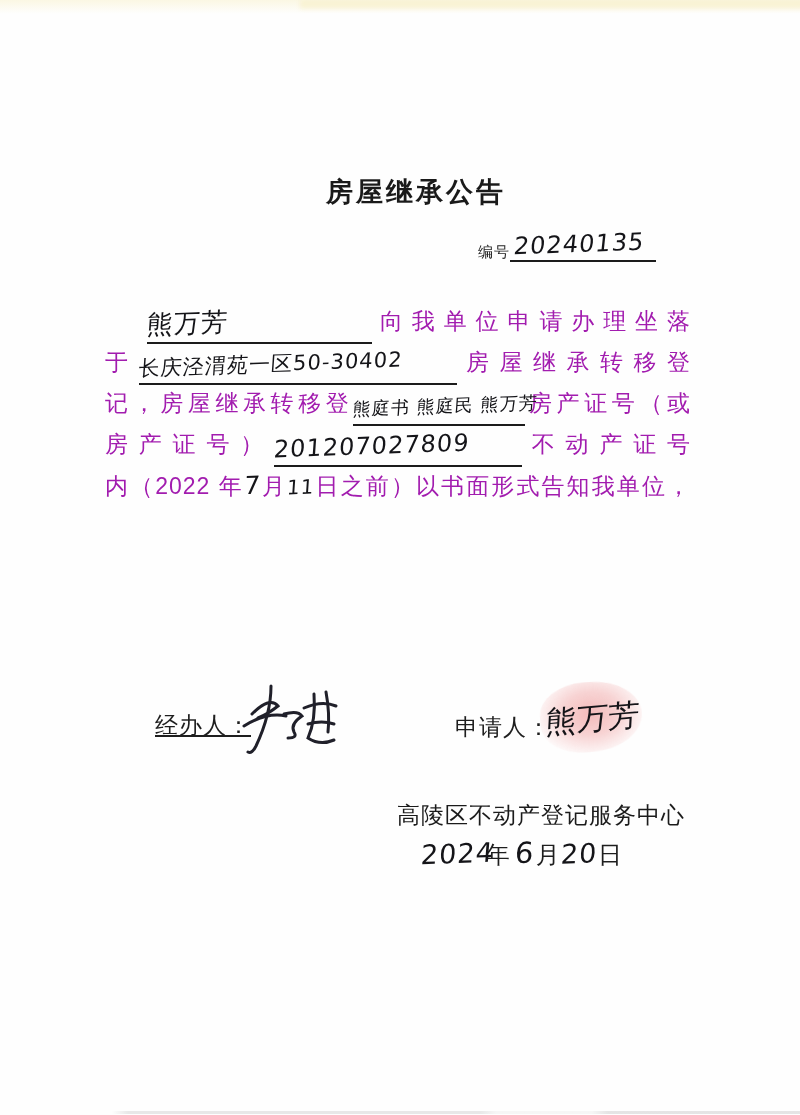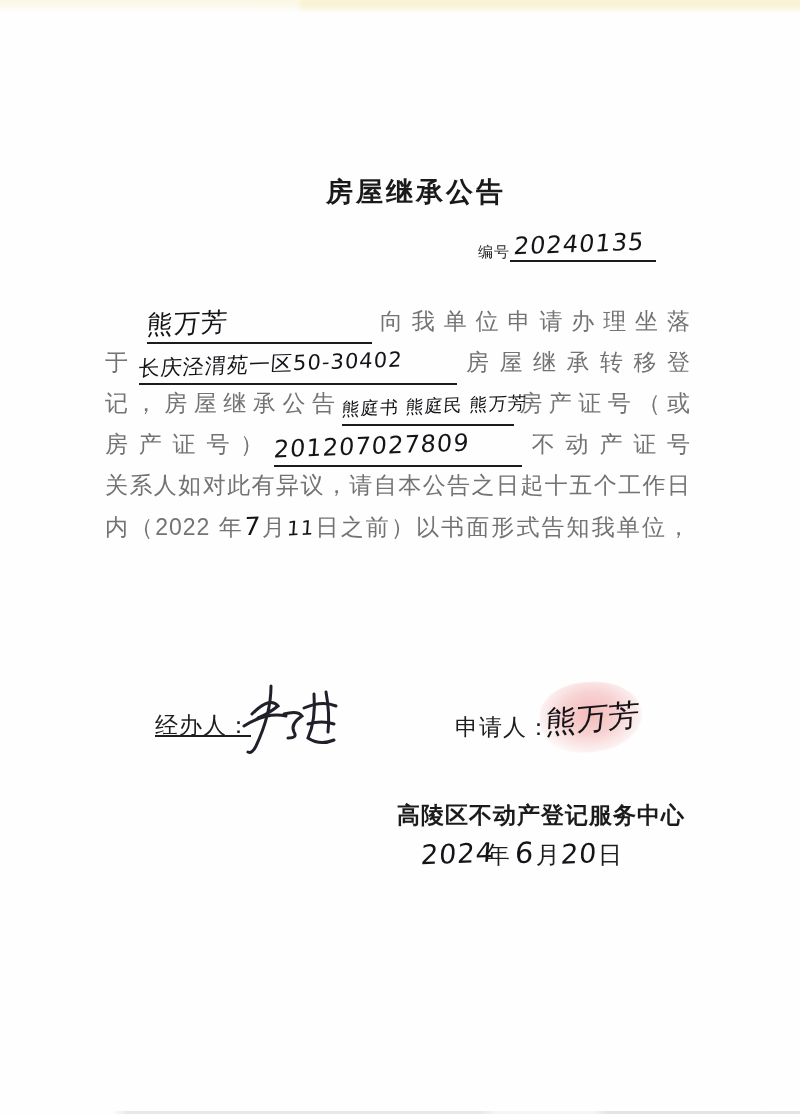--- a/index.html
+++ b/index.html
@@ -39,21 +39,21 @@
   }
   .hw{
     font-family:"DejaVu Sans",sans-serif;color:#141418;
     display:inline-block;transform:skewX(-6deg) rotate(-2deg);
     letter-spacing:1px;
   }
   .serial-value{font-size:24px;transform:skewX(-8deg) rotate(-2deg);}
   .body-text{position:absolute;top:301px;left:105px;width:586px;}
   .line{height:41px;line-height:41px;text-align:justify;overflow:visible;}
   .line.just{text-align-last:justify;}
-  .print{font-size:23px;letter-spacing:1px;color:#737373;}
+  .print{font-size:23px;letter-spacing:1px;color:#a21caf;}
   .blank{
     display:inline-block;border-bottom:2px solid #1c1c1c;height:35px;
     line-height:33px;vertical-align:bottom;text-align:center;white-space:nowrap;
   }
   .sp{display:inline-block;}
   .sig-row-label{position:absolute;font-size:23px;letter-spacing:1px;}
   .handler-label{top:710px;left:155px;text-decoration:underline;}
   .applicant-label{top:712px;left:455px;font-family:Liberation Serif, serif;}
   .handler-sig{position:absolute;top:680px;left:238px;width:112px;height:86px;}
   .fingerprint{
@@ -62,21 +62,21 @@
     background:radial-gradient(ellipse at 50% 45%,
       rgba(233,120,120,0.50) 0%, rgba(238,148,148,0.40) 40%,
       rgba(243,178,178,0.26) 62%, rgba(250,218,218,0.10) 78%, rgba(255,255,255,0) 86%);
     filter:blur(0.5px);transform:rotate(-4deg);
   }
   .applicant-name{
     position:absolute;top:698px;left:546px;font-size:31px;
     transform:skewX(-8deg) rotate(-5deg);letter-spacing:0;
   }
   .issuer{
-    position:absolute;top:800px;left:397px;font-size:23px;font-weight:700;
+    position:absolute;top:800px;left:397px;font-size:23px;font-weight:400;
     letter-spacing:1px;color:#1b1b1b;
   }
   .date-row{position:absolute;top:836px;left:420px;white-space:nowrap;}
   .date-row .unit{font-size:24px;letter-spacing:0;}
   .date-hw{font-size:27px;margin:0 1px;}
   .date-year{margin-right:-8px;}
   .date-month{font-size:29px;}
 </style>
 </head>
 <body>
@@ -86,23 +86,22 @@
 
 <div class="title">房屋继承公告</div>
 
 <div class="serial-row">
   <span class="serial-label">编号</span><span class="serial-blank"><span class="hw serial-value">20240135</span></span>
 </div>
 
 <div class="body-text">
     <div class="line just"><span class="sp" style="width: 42px;"></span><span class="blank" style="width: 225px;"><span class="hw" style="font-size: 26px;">熊万芳</span></span><span class="print">向我单位申请办理坐落</span></div>
     <div class="line just"><span class="print">于</span><span class="blank" style="width: 318px;"><span class="hw" style="font-size: 21px;">长庆泾渭苑一区50-30402</span></span><span class="print">房屋继承转移登</span></div>
-    <div class="line just"><span class="print">记，房屋继承公告</span><span class="blank" style="width: 172px;"><span class="hw" style="font-size: 18px;">熊庭书 熊庭民 熊万芳</span></span><span class="print">房产证号（或</span></div>
+    <div class="line just"><span class="print">记，房屋继承转移登</span><span class="blank" style="width: 172px;"><span class="hw" style="font-size: 18px;">熊庭书 熊庭民 熊万芳</span></span><span class="print">房产证号（或</span></div>
     <div class="line just"><span class="print">房产证号）</span><span class="blank" style="width: 248px;"><span class="hw" style="font-size: 24px;">201207027809</span></span><span class="print">不动产证号</span></div>
-    <div class="line just"><span class="print">关系人如对此有异议，请自本公告之日起十五个工作日</span></div>
     <div class="line just"><span class="print">内（2022 年</span><span class="hw" style="font-size: 25px;">7</span><span class="print">月</span><span class="hw" style="font-size: 20px;">11</span><span class="print">日之前）以书面形式告知我单位，</span></div>
   </div>
 
 <span class="sig-row-label handler-label">经办人：</span>
 <svg class="handler-sig" viewBox="0 0 112 86" fill="none" xmlns="http://www.w3.org/2000/svg">
   <g stroke="#20202a" stroke-width="3" stroke-linecap="round" fill="none">
     <path d="M14 34 Q32 16 40 26 Q30 34 20 38"></path>
     <path d="M33 6 Q33 34 18 66 Q14 74 10 72"></path>
     <path d="M6 46 Q28 32 48 36"></path>
     <path d="M46 34 Q60 30 64 36 Q52 44 56 52 Q60 58 50 58"></path>

